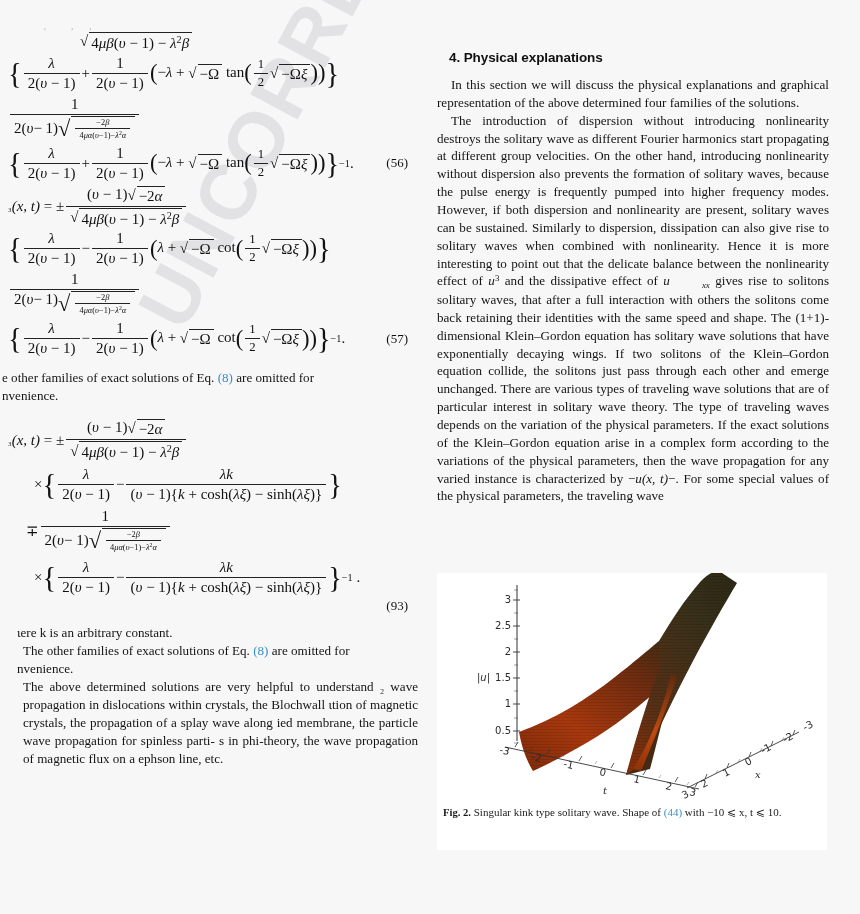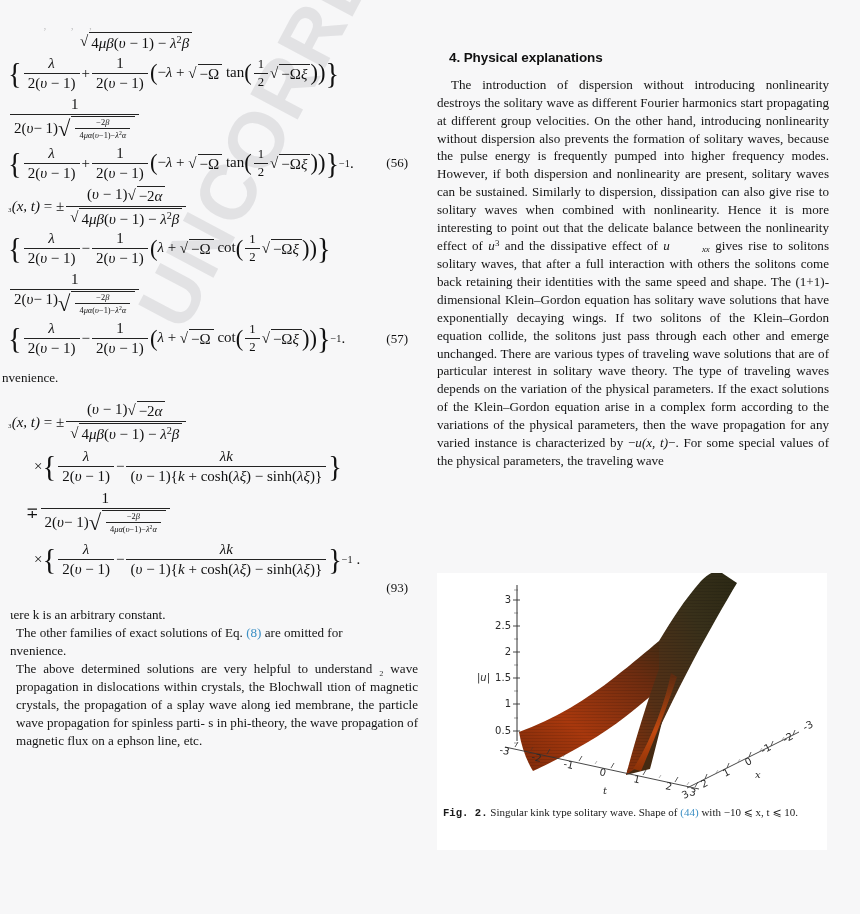--- a/index.html
+++ b/index.html
@@ -156,21 +156,21 @@
   .fig-caption {
     position: absolute;
     left: 6px;
     top: 232px;
     width: 378px;
     font-size: 11px;
     line-height: 1.35;
     color: #1a1a1a;
   }
   .fig-caption b {
-    font-family: Liberation Mono, monospace;
+    font-family: Liberation Serif, serif;
     font-size: 10.6px;
   }
 
   .axis-label {
     font-size: 10px;
     font-style: italic;
     fill: #2a2a2a;
   }
   .tick-label {
     font-size: 10px;
@@ -366,20 +366,23 @@
         <span class="paren">)</span>
           <span class="paren">)</span>
         <span class="brace">}</span>
           <span class="sup">−1</span>
           <span>.</span>
         <span class="eqnum">(57)</span>
       </div>
     </div>
 
     <div style="margin-top:12px;margin-left:2px;">
+      <div class="lefttext clip-line"><span>e other families of exact solutions of Eq.</span>
+        <span class="cite">(8)</span>
+        <span>are omitted for</span></div>
       <div class="lefttext clip-line">nvenience.</div>
     </div>
 
     <div class="math" style="margin-top:14px;margin-left:8px;">
       <div class="row">
         <span style="font-size:.7em;vertical-align:-.3em;">₃</span>
         <span class="mi">(x, t)</span>
           <span>&nbsp;=&nbsp;±</span>
         <span class="frac">
           <span class="num">(<span class="mi">υ</span> − 1)<span class="sqrt">
@@ -440,34 +443,35 @@
         </span>
         <span class="brace">}</span>
           <span class="sup">−1</span>
           <span>&nbsp;.</span>
       </div>
       <div class="row" style="justify-content:flex-end;margin-top:2px;">
         <span style="font-size:13px;margin-right:10px;">(93)</span>
       </div>
     </div>
 
-    <div style="margin-top:10px;margin-left:10px;">
+    <div style="margin-top:10px;margin-left:17px;">
       <div class="lefttext clip-line">ιere k is an arbitrary constant.</div>
       <div class="lefttext clip-line" style="padding-left:6px;"><span>The other families of exact solutions of Eq.</span>
         <span class="cite">(8)</span>
         <span>are omitted for</span></div>
       <div class="lefttext clip-line">nvenience.</div>
       <div class="lefttext" style="text-align:justify;padding-left:6px;">The above determined solutions are very helpful to understand ₂ wave propagation in dislocations within crystals, the Blochwall ιtion of magnetic crystals, the propagation of a splay wave along ied membrane, the particle wave propagation for spinless parti- s in phi-theory, the wave propagation of magnetic flux on a ephson line, etc.</div>
     </div>
 
   </div>
 
   <div class="col-right">
     <h2 class="sec-head">4. Physical explanations</h2>
 
+    <p class="body">In this section we will discuss the physical explanations and graphical representation of the above determined four families of the solutions.</p>
 
     <p class="body"><span>The introduction of dispersion without introducing nonlinearity destroys the solitary wave as different Fourier harmonics start propagating at different group velocities. On the other hand, introducing nonlinearity without dispersion also prevents the formation of solitary waves, because the pulse energy is frequently pumped into higher frequency modes. However, if both dispersion and nonlinearity are present, solitary waves can be sustained. Similarly to dispersion, dissipation can also give rise to solitary waves when combined with nonlinearity. Hence it is more interesting to point out that the delicate balance between the nonlinearity effect of </span><span class="it">u</span><span class="sup">3</span><span> and the dissipative effect of </span><span class="it">u</span><span class="it sub">xx</span><span> gives rise to solitons solitary waves, that after a full interaction with others the solitons come back retaining their identities with the same speed and shape. The (1+1)-dimensional Klein–Gordon equation has solitary wave solutions that have exponentially decaying wings. If two solitons of the Klein–Gordon equation collide, the solitons just pass through each other and emerge unchanged. There are various types of traveling wave solutions that are of particular interest in solitary wave theory. The type of traveling waves depends on the variation of the physical parameters. If the exact solutions of the Klein–Gordon equation arise in a complex form according to the variations of the physical parameters, then the wave propagation for any varied instance is characterized by −</span><span class="it">u(x, t)</span><span>−. For some special values of the physical parameters, the traveling wave</span></p>
   </div>
 
   <div class="figure-box">
     <div class="plot-area">
       <svg width="390" height="228" viewBox="0 0 390 228">
         <defs>
           <linearGradient id="gLeft" x1="0" y1="1" x2="1" y2="0">
             <stop offset="0%" stop-color="#7d2b0a"></stop>

